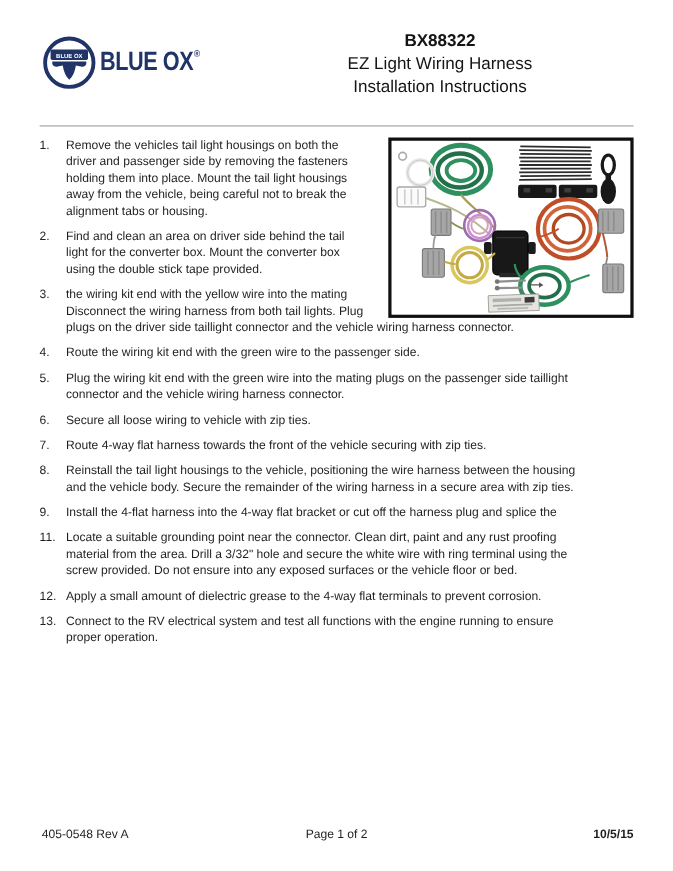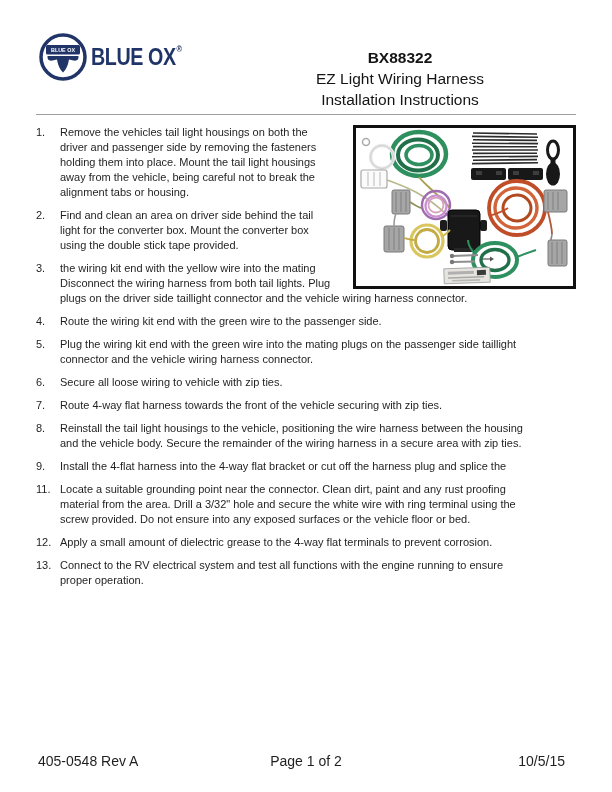--- a/index.html
+++ b/index.html
@@ -9,40 +9,40 @@
     font-family:"Liberation Sans", sans-serif;
     -webkit-font-smoothing:antialiased;
   }
   
   .doc-header{position:relative;height:115px;}
   .logo{position:absolute;left:38px;top:32px;display:flex;align-items:center;}
   .logo-icon{width:50px;height:50px;display:block;}
   .wordmark-wrap{display:flex;align-items:flex-start;transform:scaleX(0.82);transform-origin:left center;margin-left:3px;}
   .wordmark{font-size:24px;font-weight:bold;letter-spacing:-0.5px;line-height:50px;color:#213468;}
   .reg-mark{font-size:9px;font-weight:bold;color:#213468;margin-top:12px;margin-left:1px;}
-  .title-block{position:absolute;left:240px;width:320px;top:27px;text-align:center;color:#141414;margin-top:20px;}
+  .title-block{position:absolute;left:240px;width:320px;top:27px;text-align:center;color:#141414;}
   .title-model{font-size:15.5px;font-weight:bold;line-height:21px;}
   .title-line{font-size:15.5px;line-height:21px;}
   .header-rule{position:absolute;left:36px;right:36px;top:114px;height:1px;background:#9e9e9e;}
   
   .content{margin:0 36px;}
   .product-photo{
     float:right;width:217px;height:158px;margin:0 0 8px 7px;padding:0;
     border:3px solid #101010;background:#fff;
   }
   .product-photo svg{display:block;width:217px;height:158px;}
   .instructions{list-style:none;margin:10px 0 0 0;padding:0;font-size:11px;line-height:15px;}
   .instructions li{position:relative;padding-left:24px;margin-bottom:8px;}
   .item-num{position:absolute;left:0;top:0;}
   .line{white-space:nowrap;}
   
-  .page-footer{position:absolute;left:36px;right:36px;top:753px;height:16px;font-size:14px;color:#1f1f1f;}
+  .page-footer{position:absolute;left:36px;right:36px;top:753px;height:16px;font-size:11px;color:#1f1f1f;}
   .footer-left{position:absolute;left:2px;top:0;}
   .footer-center{position:absolute;left:50%;top:0;transform:translateX(-50%);}
-  .footer-right{position:absolute;right:11px;top:0;}
+  .footer-right{position:absolute;right:0;top:0;font-weight:bold;}
 </style>
 </head>
 <body>
 
 <div class="doc-header">
   <div class="logo">
     <svg class="logo-icon" viewBox="0 0 50 50">
       <circle cx="25" cy="25" r="22" fill="#ffffff" stroke="#213468" stroke-width="3.5"></circle>
 
       <rect x="8" y="13" width="34" height="9.5" rx="1.5" fill="#213468"></rect>

